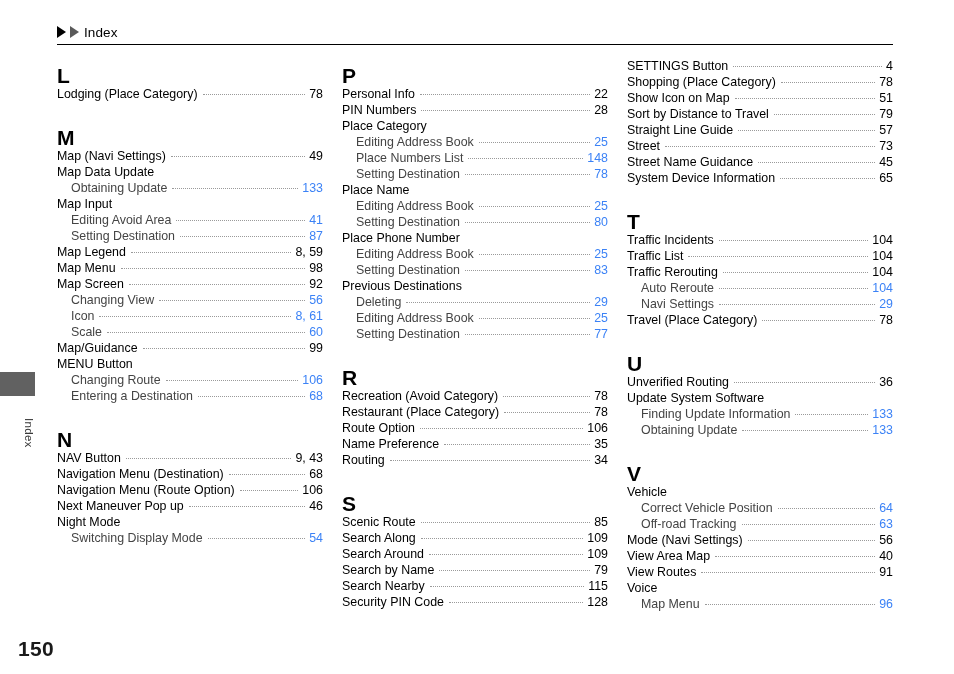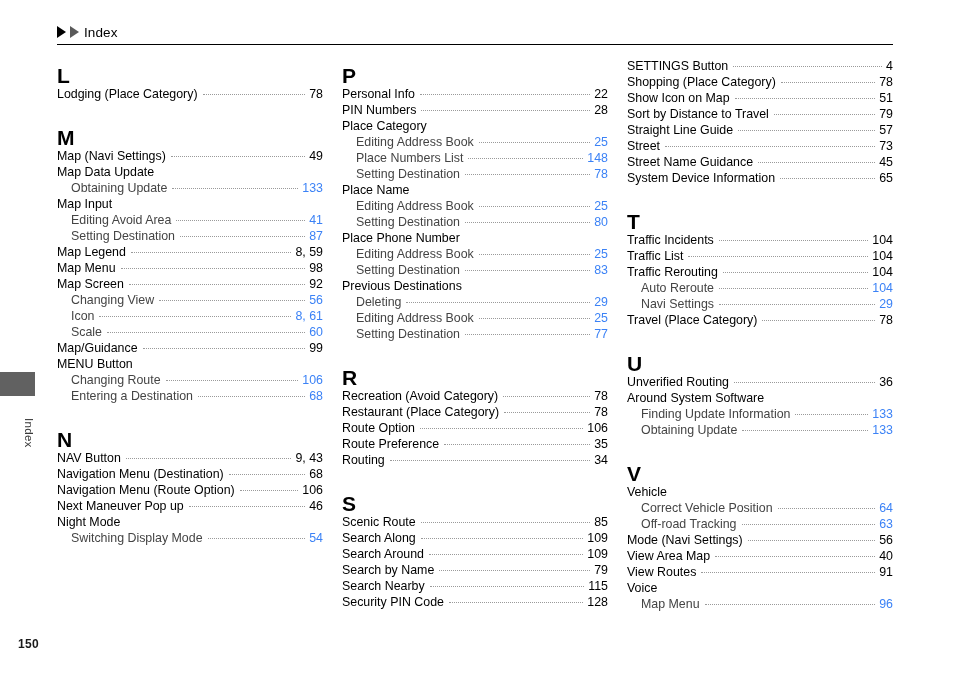--- a/index.html
+++ b/index.html
@@ -78,21 +78,21 @@
     text-orientation: mixed;
     letter-spacing: 0.3px;
     padding-top: 3px;
   }
 
   
   #page-number {
     position: absolute;
     left: 18px;
     top: 637px;
-    font-size: 12px;
+    font-size: 21px;
     font-weight: bold;
     color: #1a1a1a;
     letter-spacing: 0.3px;
   }
 
   
   .column {
     position: absolute;
     top: 58px;
     width: 266px;
@@ -370,21 +370,21 @@
       <span class="entry-label">Restaurant (Place Category)</span>
       <span class="entry-leader"></span>
       <span class="entry-page">78</span>
     </div>
     <div class="entry-row main">
       <span class="entry-label">Route Option</span>
       <span class="entry-leader"></span>
       <span class="entry-page">106</span>
     </div>
     <div class="entry-row main">
-      <span class="entry-label">Route Preference</span>
+      <span class="entry-label">Name Preference</span>
       <span class="entry-leader"></span>
       <span class="entry-page">35</span>
     </div>
     <div class="entry-row main">
       <span class="entry-label">Routing</span>
       <span class="entry-leader"></span>
       <span class="entry-page">34</span>
     </div>
     <div class="letter-heading subsequent">S</div>
     <div class="entry-row main">
@@ -490,21 +490,21 @@
       <span class="entry-leader"></span>
       <span class="entry-page">78</span>
     </div>
     <div class="letter-heading subsequent">U</div>
     <div class="entry-row main">
       <span class="entry-label">Unverified Routing</span>
       <span class="entry-leader"></span>
       <span class="entry-page">36</span>
     </div>
     <div class="entry-row main">
-      <span class="entry-label">Around System Software</span>
+      <span class="entry-label">Update System Software</span>
     </div>
     <div class="entry-row sub">
       <span class="entry-label">Finding Update Information</span>
       <span class="entry-leader"></span>
       <span class="entry-page">133</span>
     </div>
     <div class="entry-row sub">
       <span class="entry-label">Obtaining Update</span>
       <span class="entry-leader"></span>
       <span class="entry-page">133</span>

